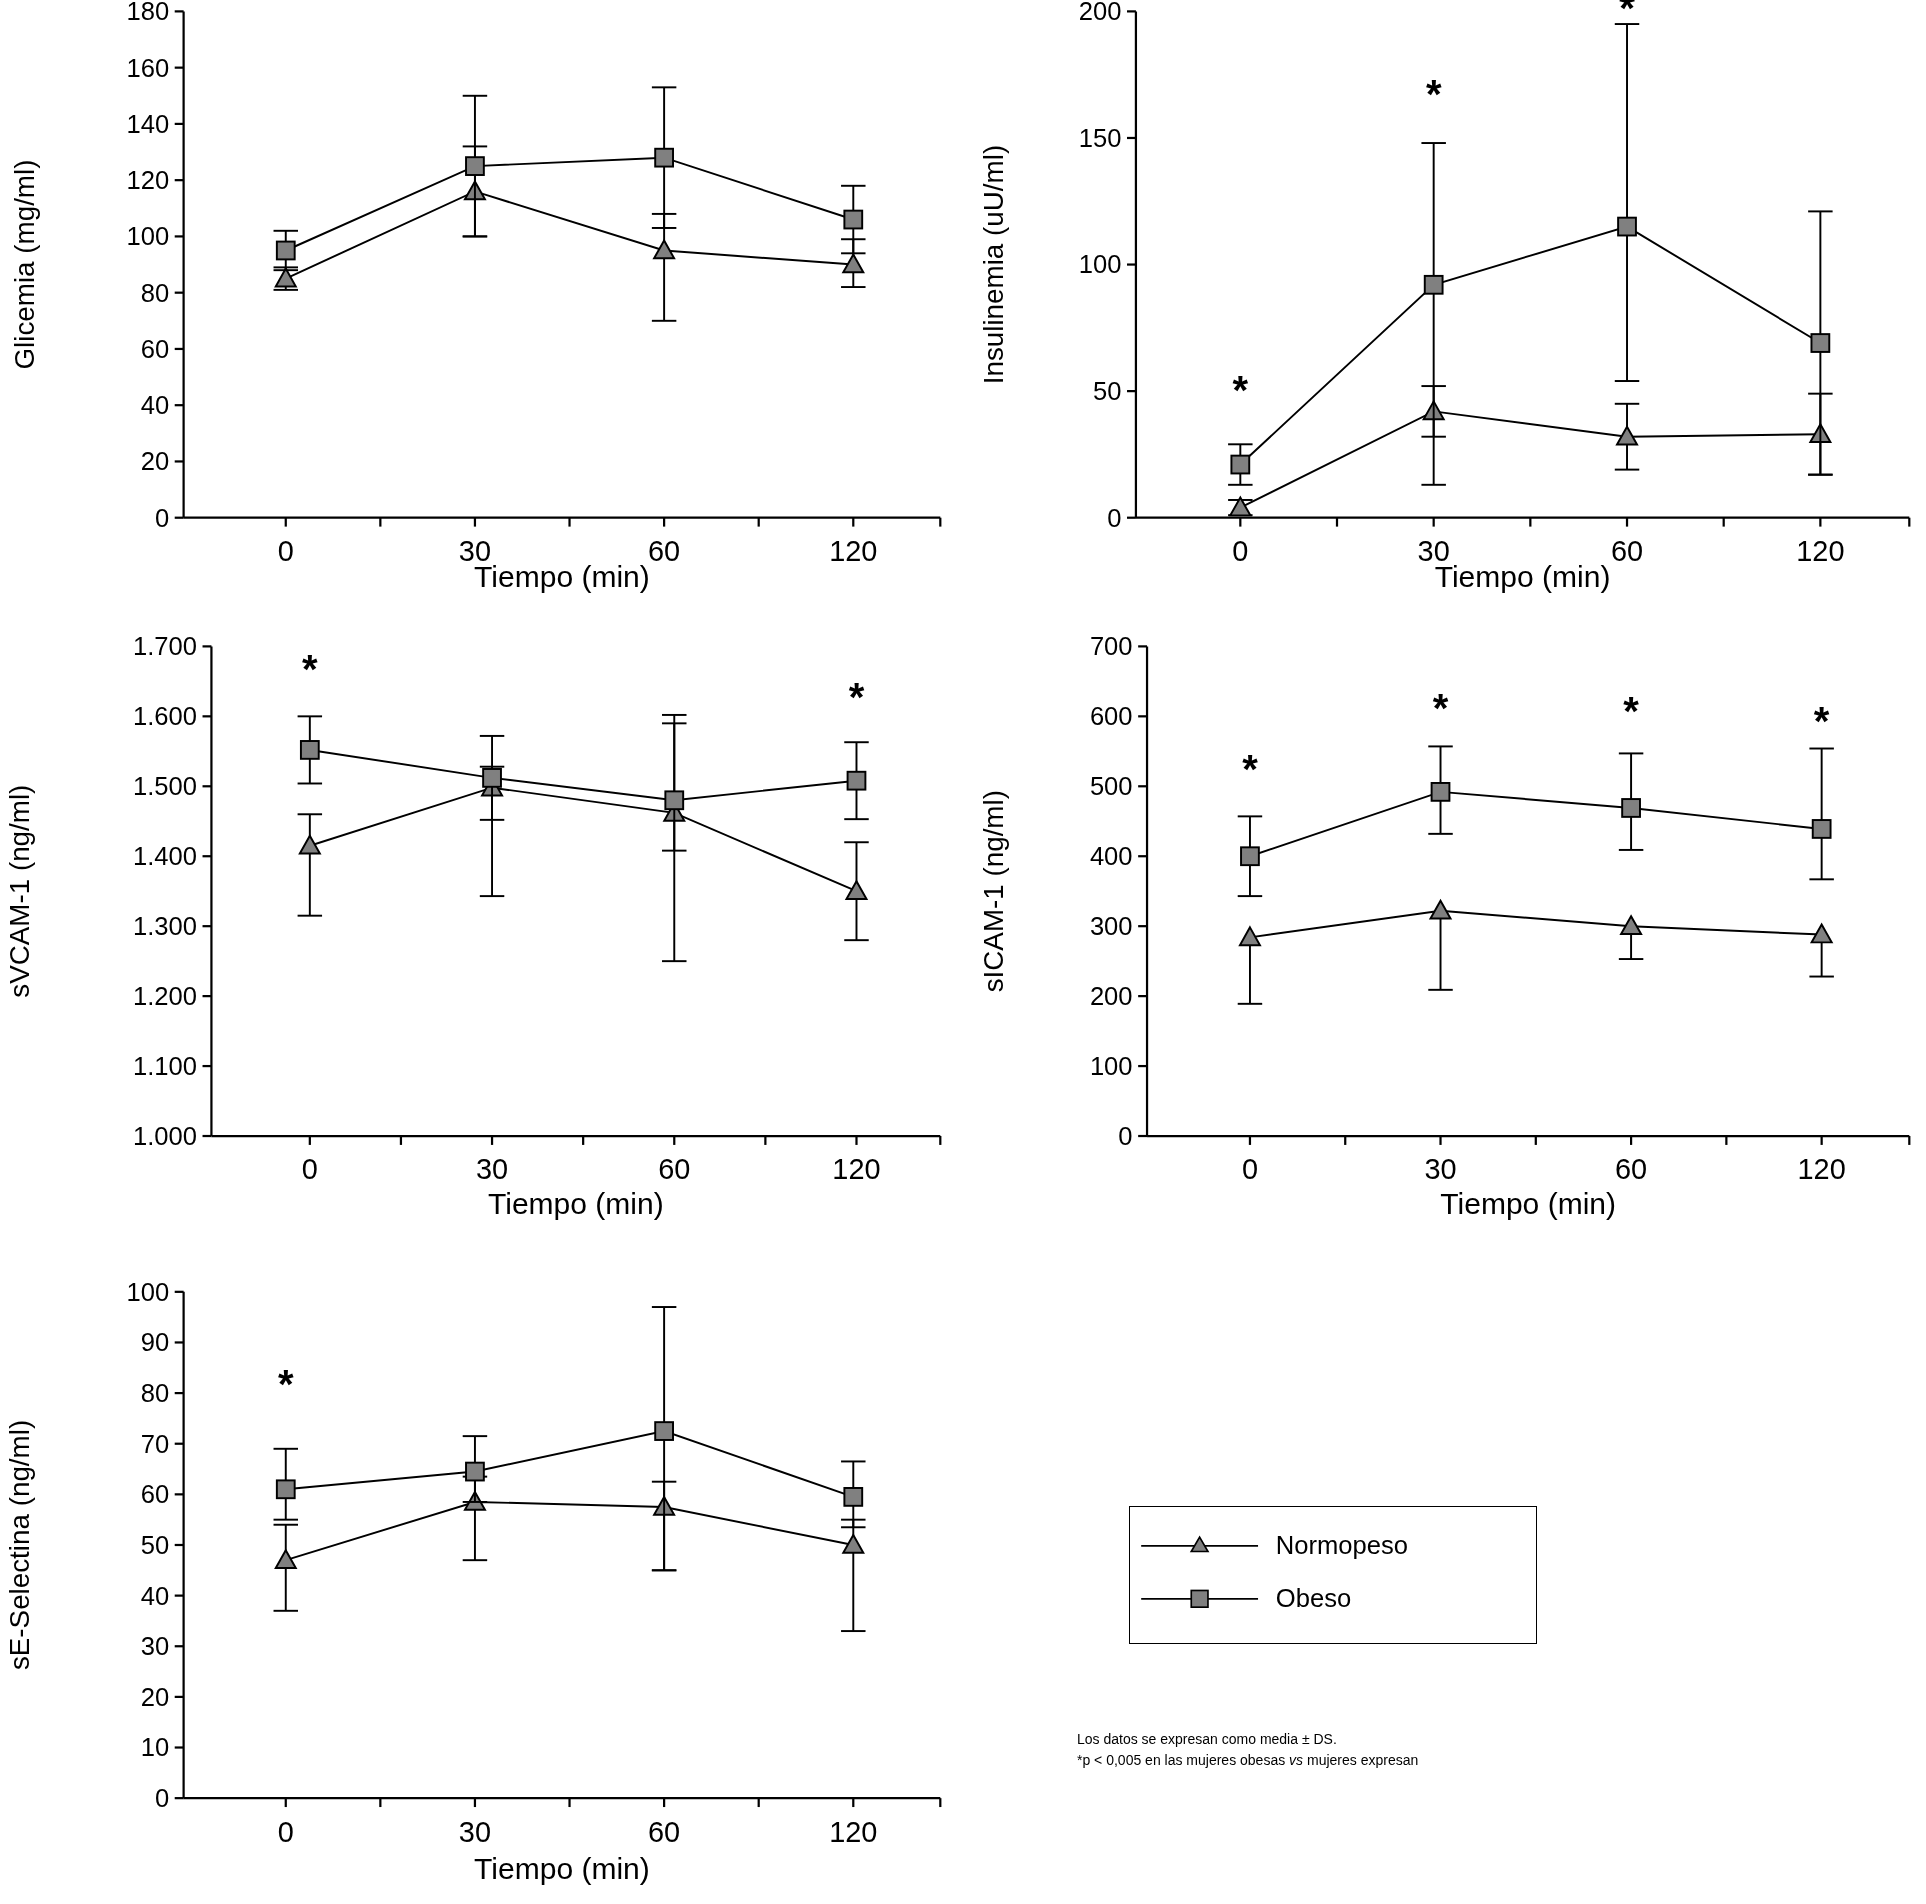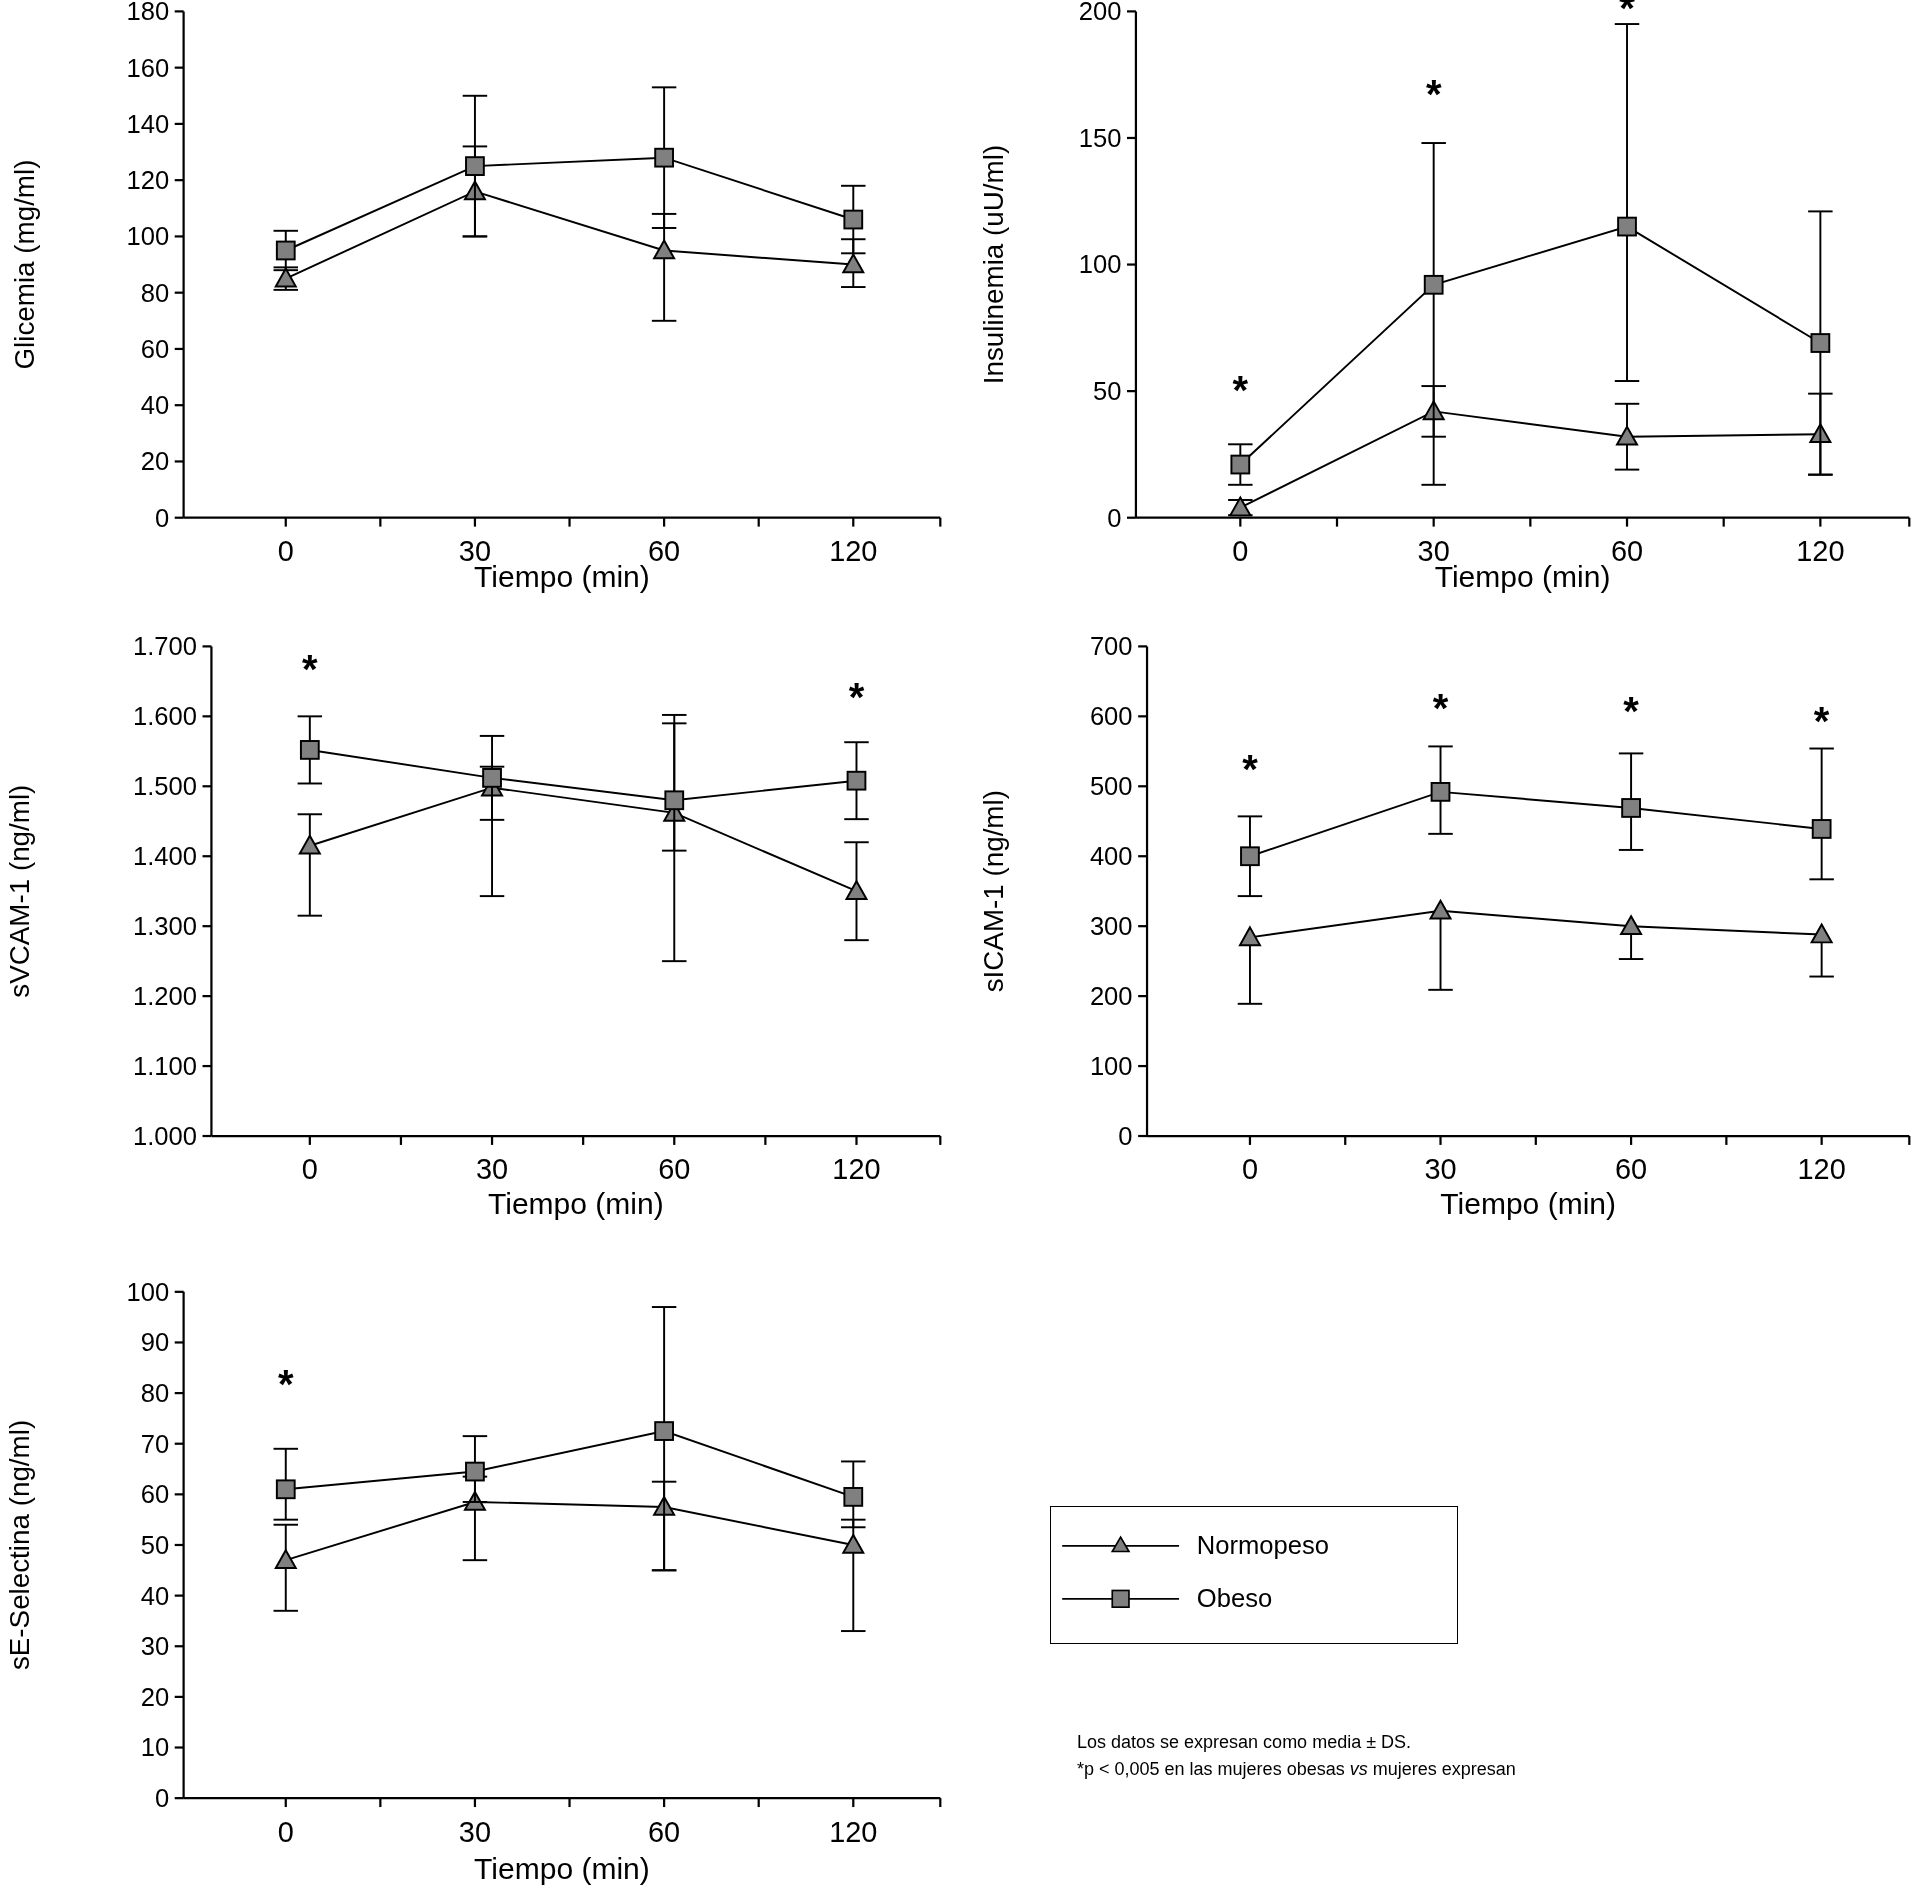--- a/index.html
+++ b/index.html
@@ -1,21 +1,21 @@
 <!DOCTYPE html>
 <html style="font-size:9px"><head>
 <meta charset="utf-8">
 <style>
   html,body{margin:0;padding:0;background:#ffffff;}
   body{width:1926px;height:1904px;font-family:"Liberation Sans",sans-serif;color:#000;}
   .page{position:relative;width:1926px;height:1904px;}
   .panel{position:absolute;}
   .plot-svg{display:block;}
   .legend-box{position:absolute;border:1.7px solid #000;background:#fff;}
-  .note{position:absolute;font-size:18px;line-height:1.5;color:#000;}
+  .note{position:absolute;font-size:14px;line-height:1.5;color:#000;}
   .note .it{font-style:italic;text-align:right;}
 </style>
 </head>
 <body>
 
 <div class="page">
 
   <div class="panel" style="left:0px;top:0px;width:957px;height:607px;">
     <svg class="plot-svg" id="svg-glicemia" width="957" height="607" viewBox="0 0 1720 1090">
         <line x1="330" y1="20" x2="330" y2="930" stroke="#000" stroke-width="4"></line>
@@ -374,21 +374,21 @@
         <line x1="1171.6" y1="530.5" x2="1215.6" y2="530.5" stroke="#000" stroke-width="3.5"></line>
         <rect x="1177.6" y="264.25" width="32" height="32" fill="#808080" stroke="#000" stroke-width="3.5"></rect>
         <line x1="1533.6" y1="334.85" x2="1533.6" y2="453.15" stroke="#000" stroke-width="3.5"></line>
         <line x1="1511.6" y1="334.85" x2="1555.6" y2="334.85" stroke="#000" stroke-width="3.5"></line>
         <line x1="1511.6" y1="453.15" x2="1555.6" y2="453.15" stroke="#000" stroke-width="3.5"></line>
         <rect x="1517.6" y="382.55000000000007" width="32" height="32" fill="#808080" stroke="#000" stroke-width="3.5"></rect>
         <text x="513.6" y="221.10000000000002" text-anchor="middle" font-family="Liberation Sans, sans-serif" font-size="72" font-weight="bold" fill="#000">*</text>
       </svg>
   </div>
 
-  <div class="legend-box" style="left:1050px;top:1506px;width:406px;height:136px;">
+  <div class="legend-box" style="left:1129px;top:1506px;width:406px;height:136px;">
     <svg width="403" height="133" viewBox="0 0 724 239">
       <line x1="20" y1="70" x2="230" y2="70" stroke="#000" stroke-width="3"></line>
       <polygon points="125,54 140,80 110,80" fill="#808080" stroke="#000" stroke-width="3"></polygon>
       <line x1="20" y1="165" x2="230" y2="165" stroke="#000" stroke-width="3"></line>
       <rect x="110" y="150" width="30" height="30" fill="#808080" stroke="#000" stroke-width="3"></rect>
       <text x="262" y="84" font-family="Liberation Sans, sans-serif" font-size="46" fill="#000">Normopeso</text>
       <text x="262" y="180" font-family="Liberation Sans, sans-serif" font-size="46" fill="#000">Obeso</text>
     </svg>
   </div>
 

